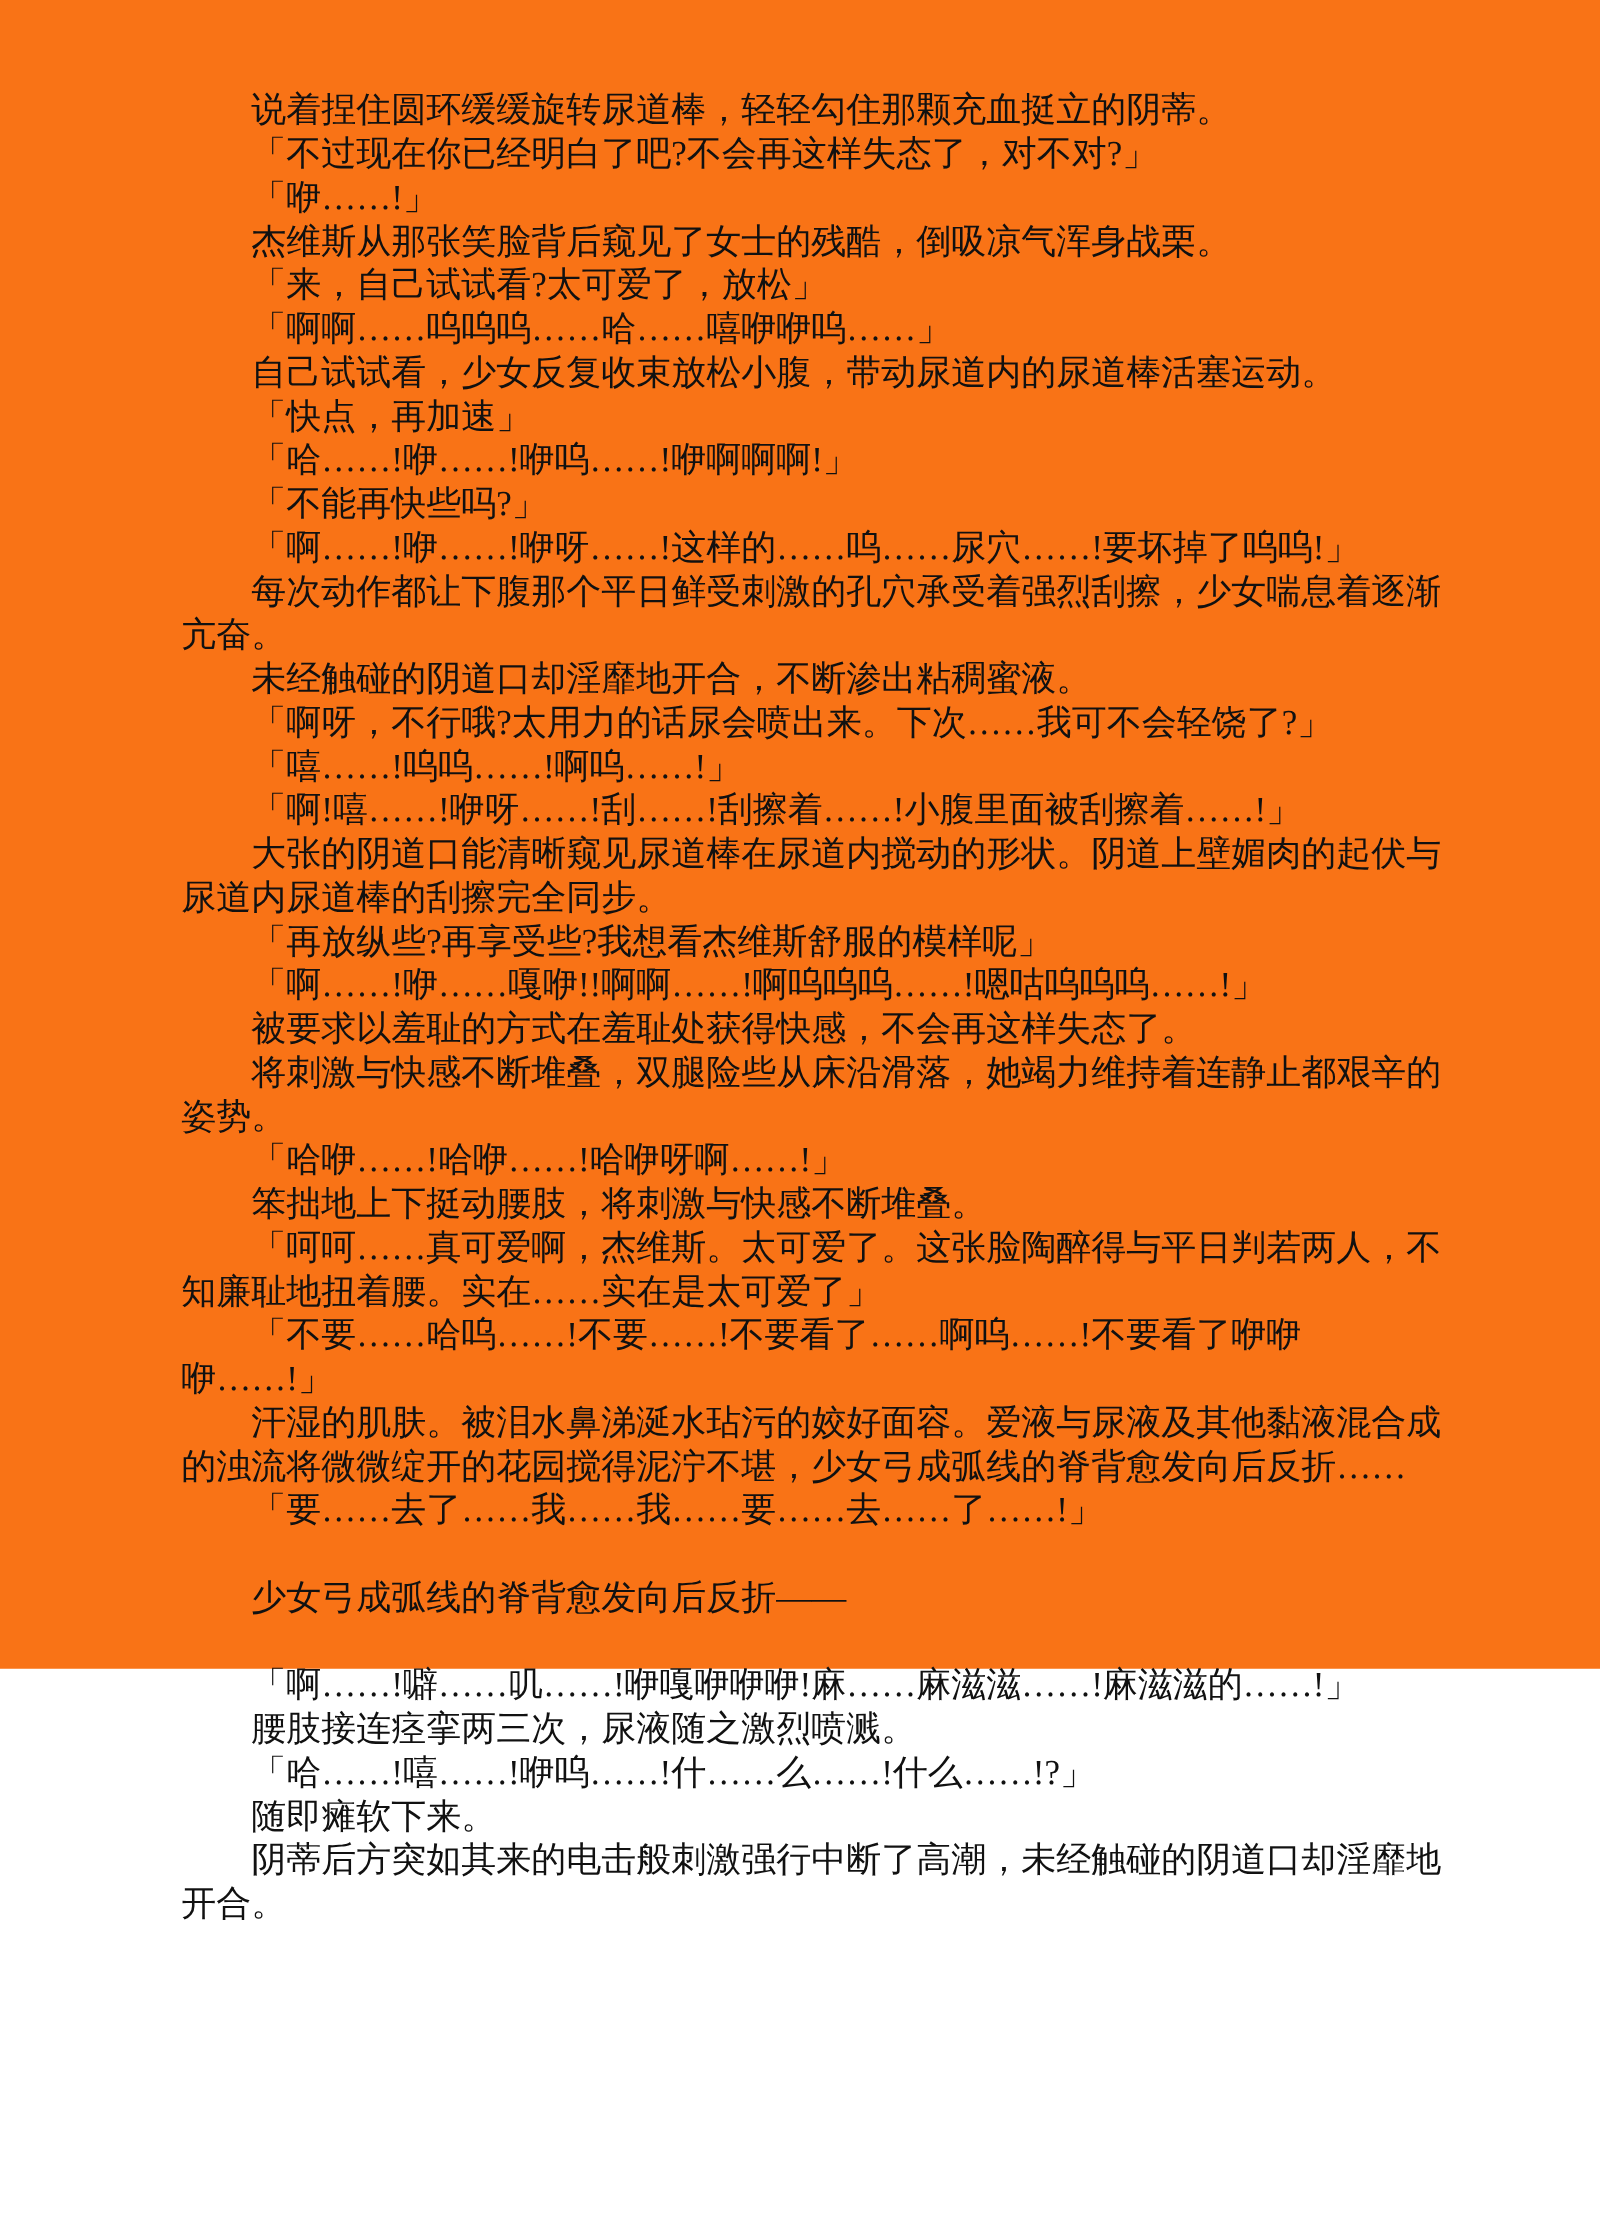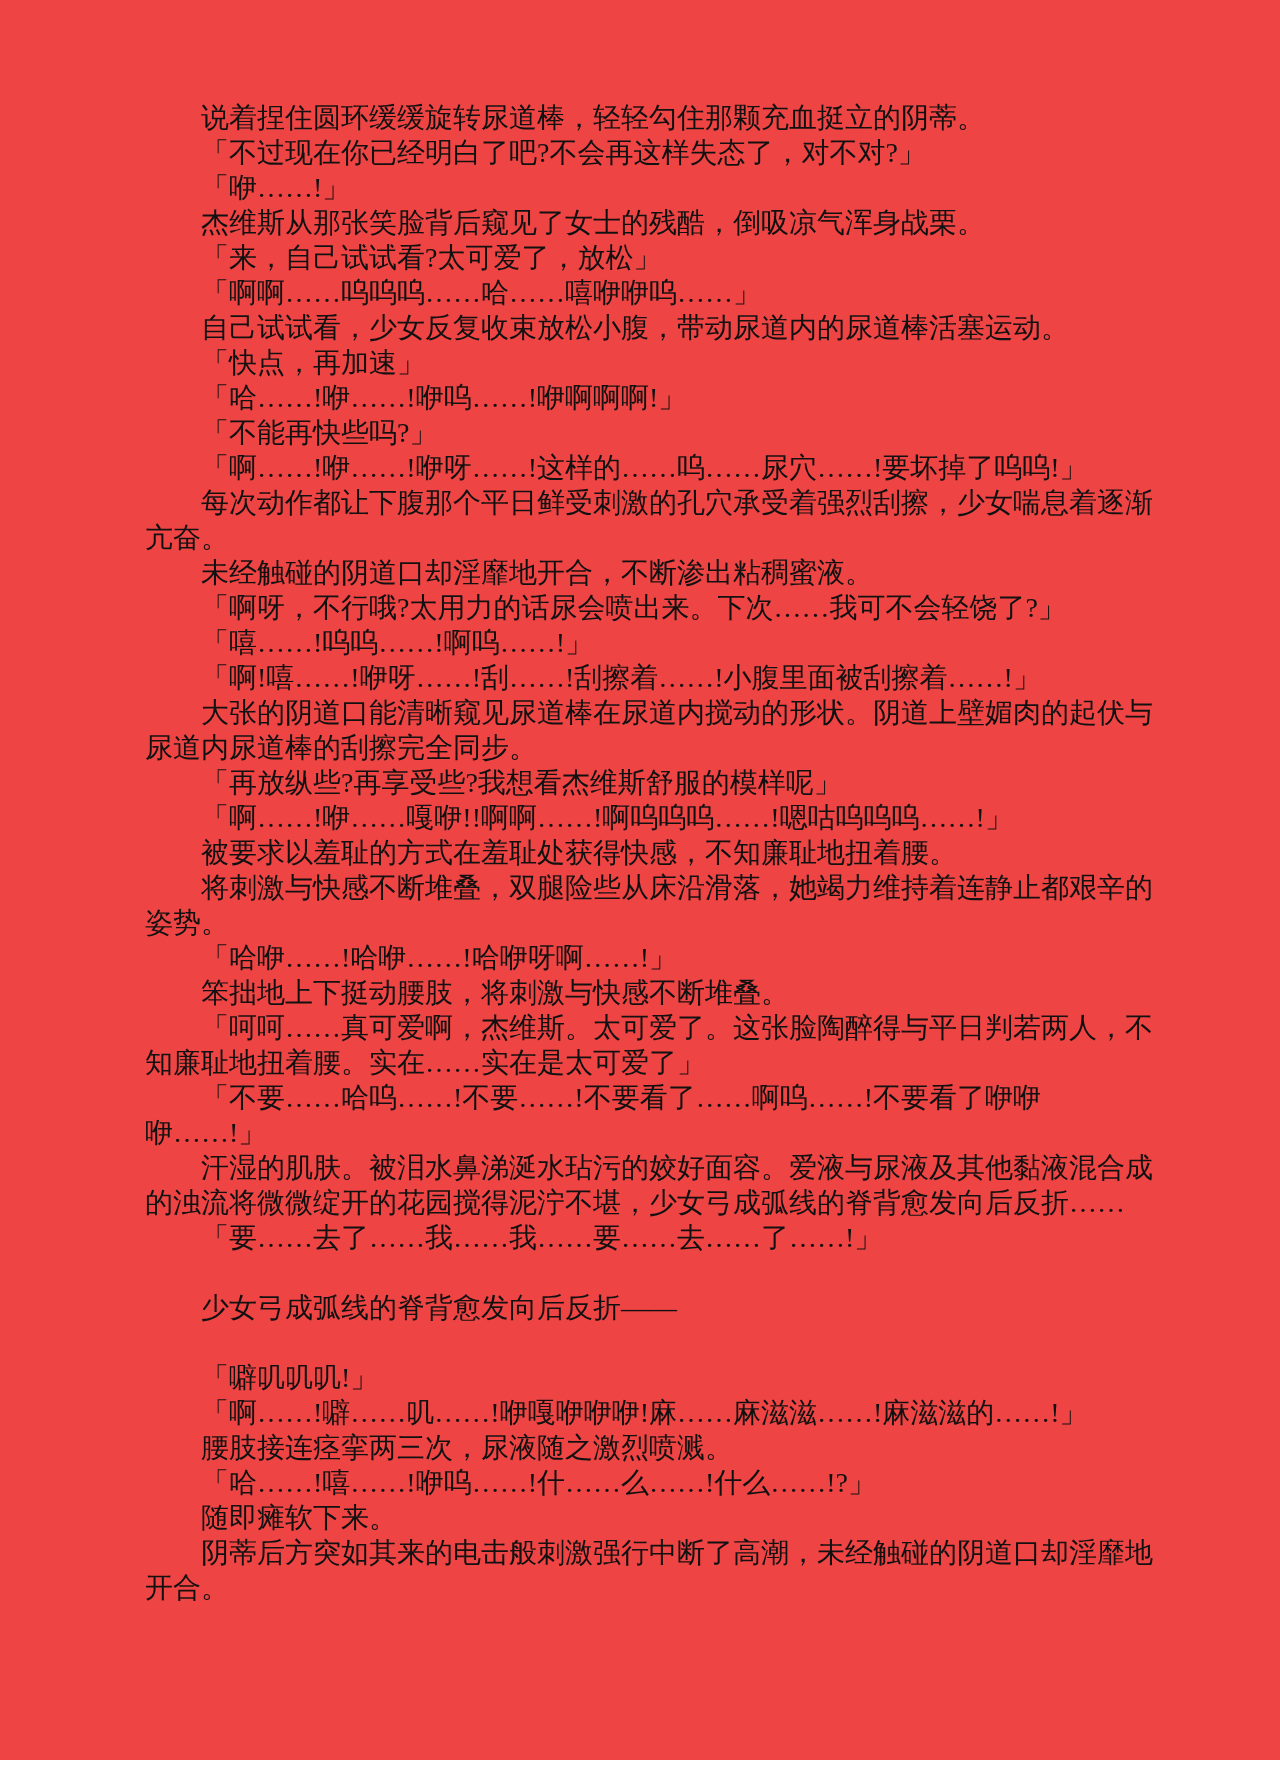--- a/index.html
+++ b/index.html
@@ -8,23 +8,23 @@
   }
   body {
     width: 1280px;
     height: 1790px;
     background: #ffffff;
     overflow: hidden;
   }
   .page {
     box-sizing: border-box;
     width: 1280px;
-    height: 1760px;
-    padding: 100px 127px 0 145px;
-    background: #ef4444;
+    height: 1335px;
+    padding: 71px 127px 0 145px;
+    background: #f97316;
   }
   .page p {
     margin: 0;
     padding: 0;
     font-family: "Liberation Serif", "DejaVu Serif", serif;
     font-size: 28px;
     line-height: 35px;
     color: #111111;
     text-indent: 2em;
     text-align: left;
@@ -52,28 +52,27 @@
   <p>「不能再快些吗?」</p>
   <p>「啊……!咿……!咿呀……!这样的……呜……尿穴……!要坏掉了呜呜!」</p>
   <p>每次动作都让下腹那个平日鲜受刺激的孔穴承受着强烈刮擦，少女喘息着逐渐亢奋。</p>
   <p>未经触碰的阴道口却淫靡地开合，不断渗出粘稠蜜液。</p>
   <p>「啊呀，不行哦?太用力的话尿会喷出来。下次……我可不会轻饶了?」</p>
   <p>「嘻……!呜呜……!啊呜……!」</p>
   <p>「啊!嘻……!咿呀……!刮……!刮擦着……!小腹里面被刮擦着……!」</p>
   <p>大张的阴道口能清晰窥见尿道棒在尿道内搅动的形状。阴道上壁媚肉的起伏与尿道内尿道棒的刮擦完全同步。</p>
   <p>「再放纵些?再享受些?我想看杰维斯舒服的模样呢」</p>
   <p>「啊……!咿……嘎咿!!啊啊……!啊呜呜呜……!嗯咕呜呜呜……!」</p>
-  <p>被要求以羞耻的方式在羞耻处获得快感，不知廉耻地扭着腰。</p>
+  <p>被要求以羞耻的方式在羞耻处获得快感，不会再这样失态了。</p>
   <p>将刺激与快感不断堆叠，双腿险些从床沿滑落，她竭力维持着连静止都艰辛的姿势。</p>
   <p>「哈咿……!哈咿……!哈咿呀啊……!」</p>
   <p>笨拙地上下挺动腰肢，将刺激与快感不断堆叠。</p>
   <p>「呵呵……真可爱啊，杰维斯。太可爱了。这张脸陶醉得与平日判若两人，不知廉耻地扭着腰。实在……实在是太可爱了」</p>
   <p>「不要……哈呜……!不要……!不要看了……啊呜……!不要看了咿咿咿……!」</p>
   <p>汗湿的肌肤。被泪水鼻涕涎水玷污的姣好面容。爱液与尿液及其他黏液混合成的浊流将微微绽开的花园搅得泥泞不堪，少女弓成弧线的脊背愈发向后反折……</p>
   <p>「要……去了……我……我……要……去……了……!」</p>
   <p class="standalone">少女弓成弧线的脊背愈发向后反折——</p>
-  <p>「噼叽叽叽!」</p>
   <p>「啊……!噼……叽……!咿嘎咿咿咿!麻……麻滋滋……!麻滋滋的……!」</p>
   <p>腰肢接连痉挛两三次，尿液随之激烈喷溅。</p>
   <p>「哈……!嘻……!咿呜……!什……么……!什么……!?」</p>
   <p>随即瘫软下来。</p>
   <p>阴蒂后方突如其来的电击般刺激强行中断了高潮，未经触碰的阴道口却淫靡地开合。</p>
 </div>
 
 </body></html>

